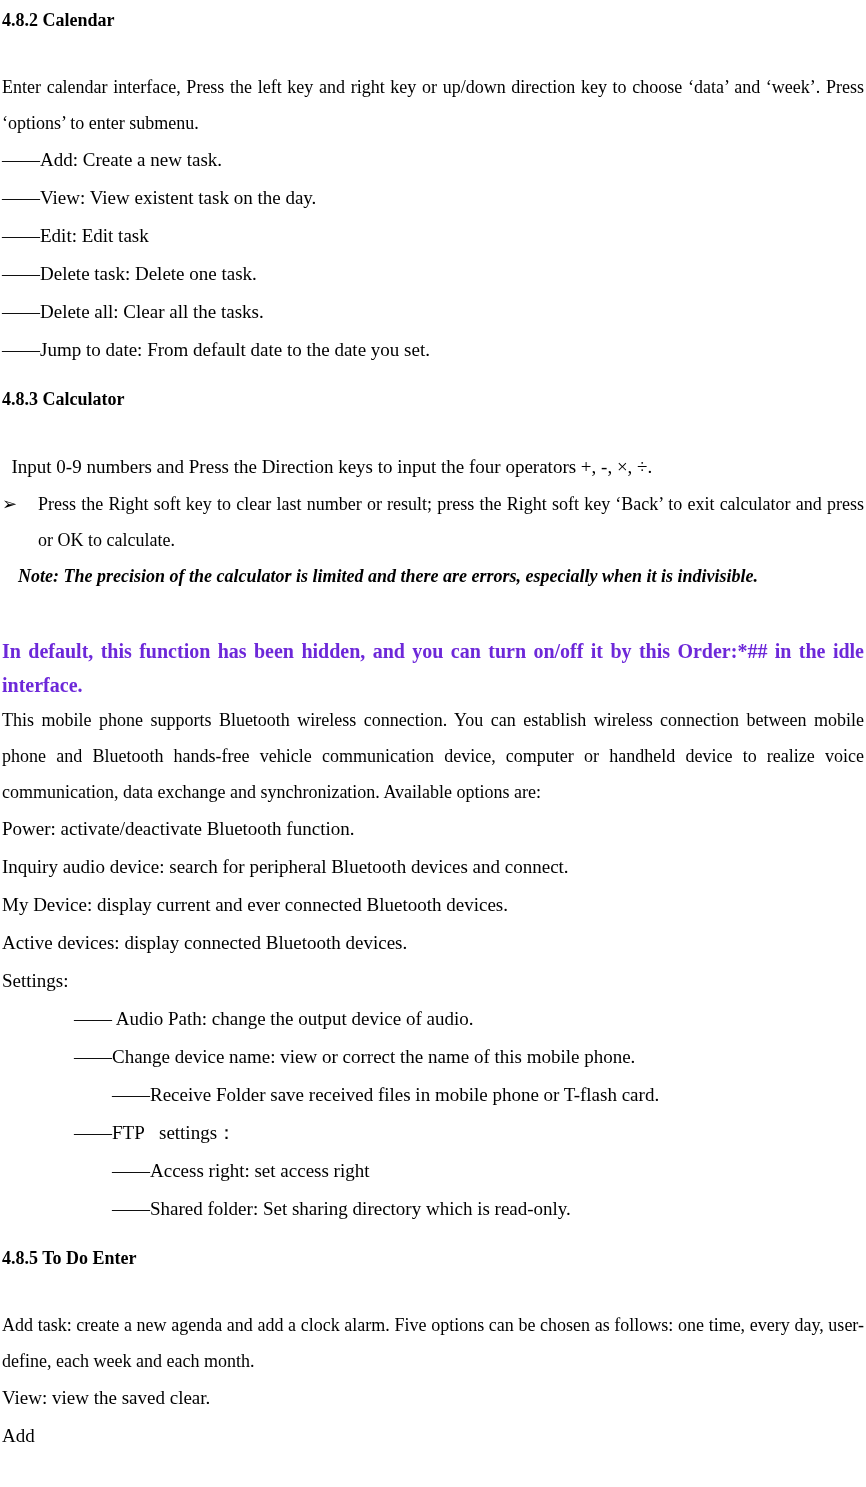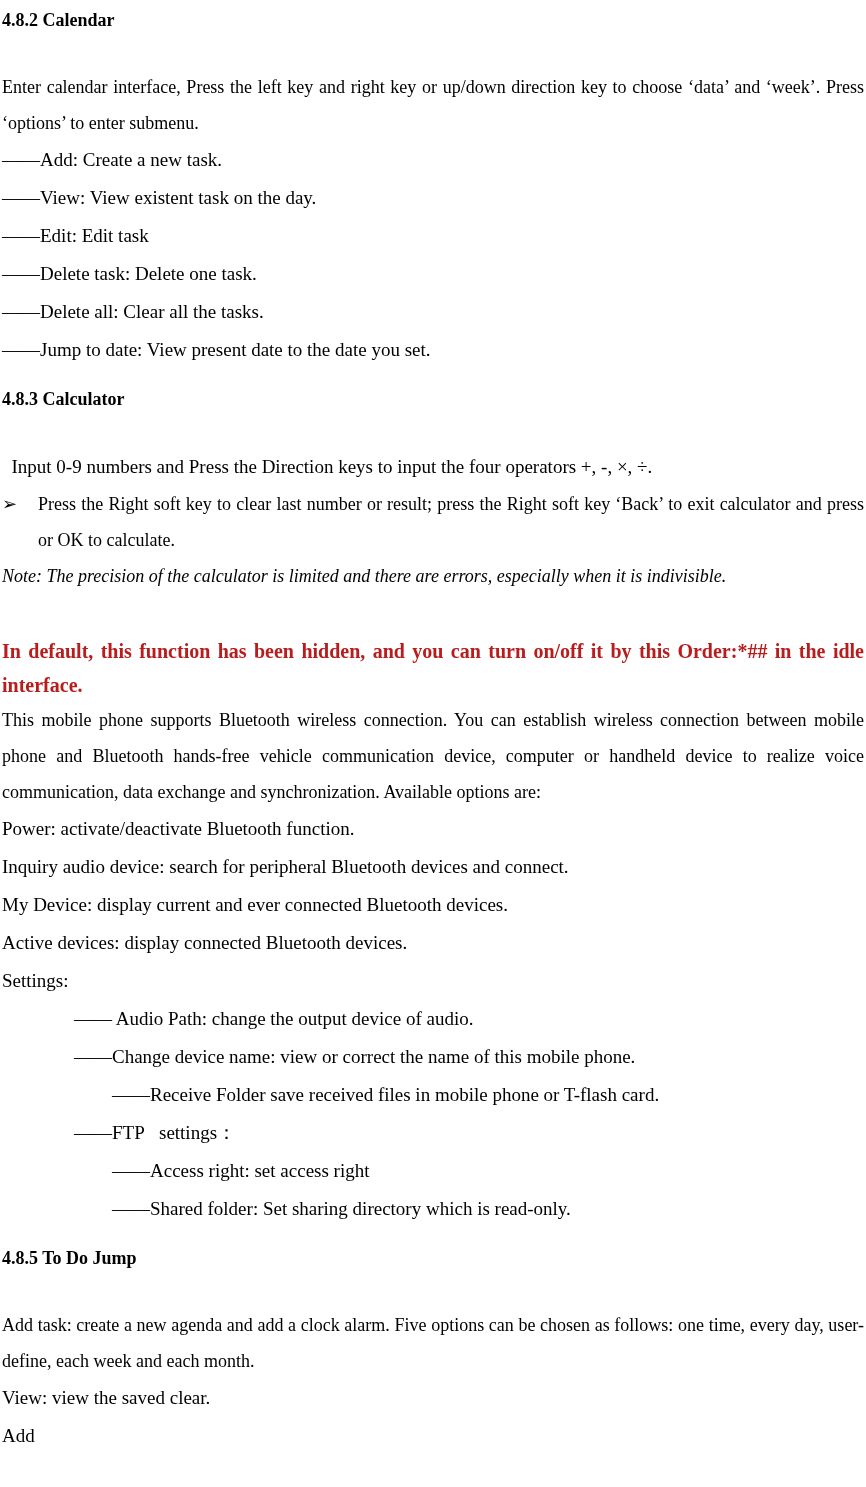--- a/index.html
+++ b/index.html
@@ -38,28 +38,29 @@
     text-align: justify;
   }
   .bullet-mark {
     width: 36px;
     flex: 0 0 36px;
   }
   .bullet-text {
     flex: 1;
   }
   .note {
-    font-weight: normal;
+    font-weight: bold;
     font-style: italic;
     font-size: 18px;
     line-height: 2;
     text-align: justify;
+    margin-left: 16px;
   }
   .redbold {
-    color: #b91c1c;
+    color: #6d28d9;
     font-weight: bold;
     font-size: 20px;
     line-height: 1.7;
     text-align: justify;
   }
   .indent1 {
     padding-left: 72px;
   }
   .indent2 {
     padding-left: 110px;
@@ -74,21 +75,21 @@
 <div class="page">
 
   <div class="heading">4.8.2 Calendar</div>
   <div class="spacer"></div>
   <div class="para">Enter calendar interface, Press the left key and right key or up/down direction key to choose ‘data’ and ‘week’. Press ‘options’ to enter submenu.</div>
   <div class="line">——Add: Create a new task.</div>
   <div class="line">——View: View existent task on the day.</div>
   <div class="line">——Edit: Edit task</div>
   <div class="line">——Delete task: Delete one task.</div>
   <div class="line">——Delete all: Clear all the tasks.</div>
-  <div class="line">——Jump to date: View present date to the date you set.</div>
+  <div class="line">——Jump to date: From default date to the date you set.</div>
 
   <div class="spacer"></div>
 
   <div class="heading">4.8.3 Calculator</div>
   <div class="spacer"></div>
   <div class="line">&nbsp;&nbsp;Input 0-9 numbers and Press the Direction keys to input the four operators +, -, ×, ÷.</div>
   <div class="bullet-row">
     <div class="bullet-mark">➢</div>
     <div class="bullet-text para">Press the Right soft key to clear last number or result; press the Right soft key ‘Back’ to exit calculator and press or OK to calculate.</div>
   </div>
@@ -106,19 +107,19 @@
   <div class="line">Settings:</div>
   <div class="line indent1">—— Audio Path: change the output device of audio.</div>
   <div class="line indent1">——Change device name: view or correct the name of this mobile phone.</div>
   <div class="line indent2">——Receive Folder save received files in mobile phone or T-flash card.</div>
   <div class="line indent1">——FTP&nbsp;&nbsp; settings：</div>
   <div class="line indent2">——Access right: set access right</div>
   <div class="line indent2">——Shared folder: Set sharing directory which is read-only.</div>
 
   <div class="spacer"></div>
 
-  <div class="heading">4.8.5 To Do Jump</div>
+  <div class="heading">4.8.5 To Do Enter</div>
   <div class="spacer"></div>
   <div class="para">Add task: create a new agenda and add a clock alarm. Five options can be chosen as follows: one time, every day, user-define, each week and each month.</div>
   <div class="line">View: view the saved clear.</div>
   <div class="line">Add</div>
 
 </div>
 
 </body></html>

